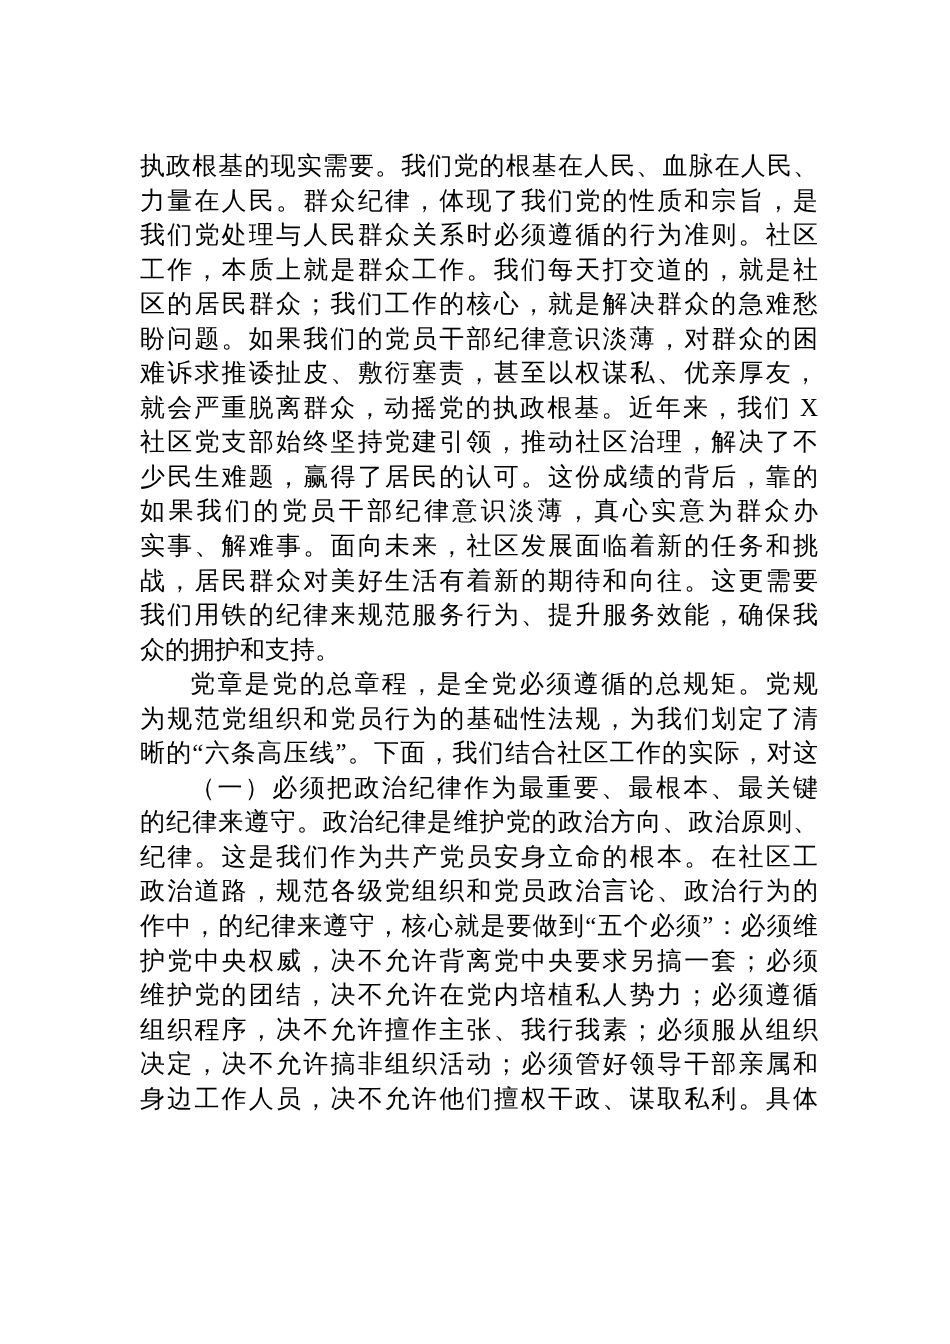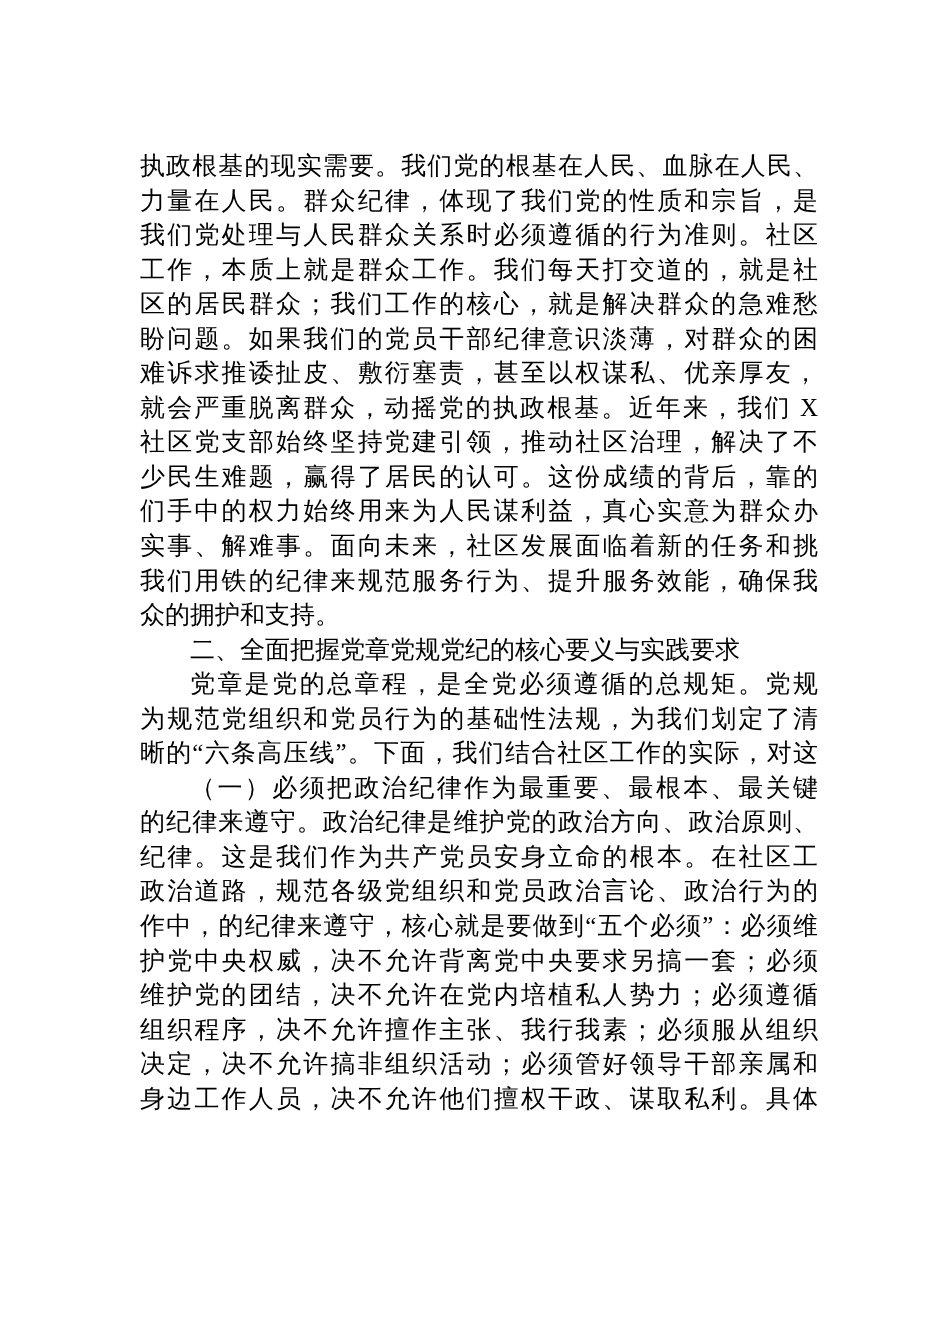--- a/index.html
+++ b/index.html
@@ -58,27 +58,25 @@
         <div class="line">执政根基的现实需要。我们党的根基在人民、血脉在人民、</div>
         <div class="line">力量在人民。群众纪律，体现了我们党的性质和宗旨，是</div>
         <div class="line">我们党处理与人民群众关系时必须遵循的行为准则。社区</div>
         <div class="line">工作，本质上就是群众工作。我们每天打交道的，就是社</div>
         <div class="line">区的居民群众；我们工作的核心，就是解决群众的急难愁</div>
         <div class="line">盼问题。如果我们的党员干部纪律意识淡薄，对群众的困</div>
         <div class="line">难诉求推诿扯皮、敷衍塞责，甚至以权谋私、优亲厚友，</div>
         <div class="line">就会严重脱离群众，动摇党的执政根基。近年来，我们 X</div>
         <div class="line">社区党支部始终坚持党建引领，推动社区治理，解决了不</div>
         <div class="line">少民生难题，赢得了居民的认可。这份成绩的背后，靠的</div>
-        <div class="line">们手中的权力始终用来为人民谋利益，真心实意为群众办</div>
+        <div class="line">如果我们的党员干部纪律意识淡薄，真心实意为群众办</div>
         <div class="line">实事、解难事。面向未来，社区发展面临着新的任务和挑</div>
+        <div class="line">战，居民群众对美好生活有着新的期待和向往。这更需要</div>
         <div class="line">我们用铁的纪律来规范服务行为、提升服务效能，确保我</div>
         <div class="line no-stretch">众的拥护和支持。</div>
-      </div>
-      <div class="paragraph heading">
-        <div class="line no-stretch indent">二、全面把握党章党规党纪的核心要义与实践要求</div>
       </div>
       <div class="paragraph">
         <div class="line indent">党章是党的总章程，是全党必须遵循的总规矩。党规</div>
         <div class="line">为规范党组织和党员行为的基础性法规，为我们划定了清</div>
         <div class="line">晰的“六条高压线”。下面，我们结合社区工作的实际，对这</div>
       </div>
       <div class="paragraph">
         <div class="line indent">（一）必须把政治纪律作为最重要、最根本、最关键</div>
         <div class="line">的纪律来遵守。政治纪律是维护党的政治方向、政治原则、</div>
         <div class="line">纪律。这是我们作为共产党员安身立命的根本。在社区工</div>

